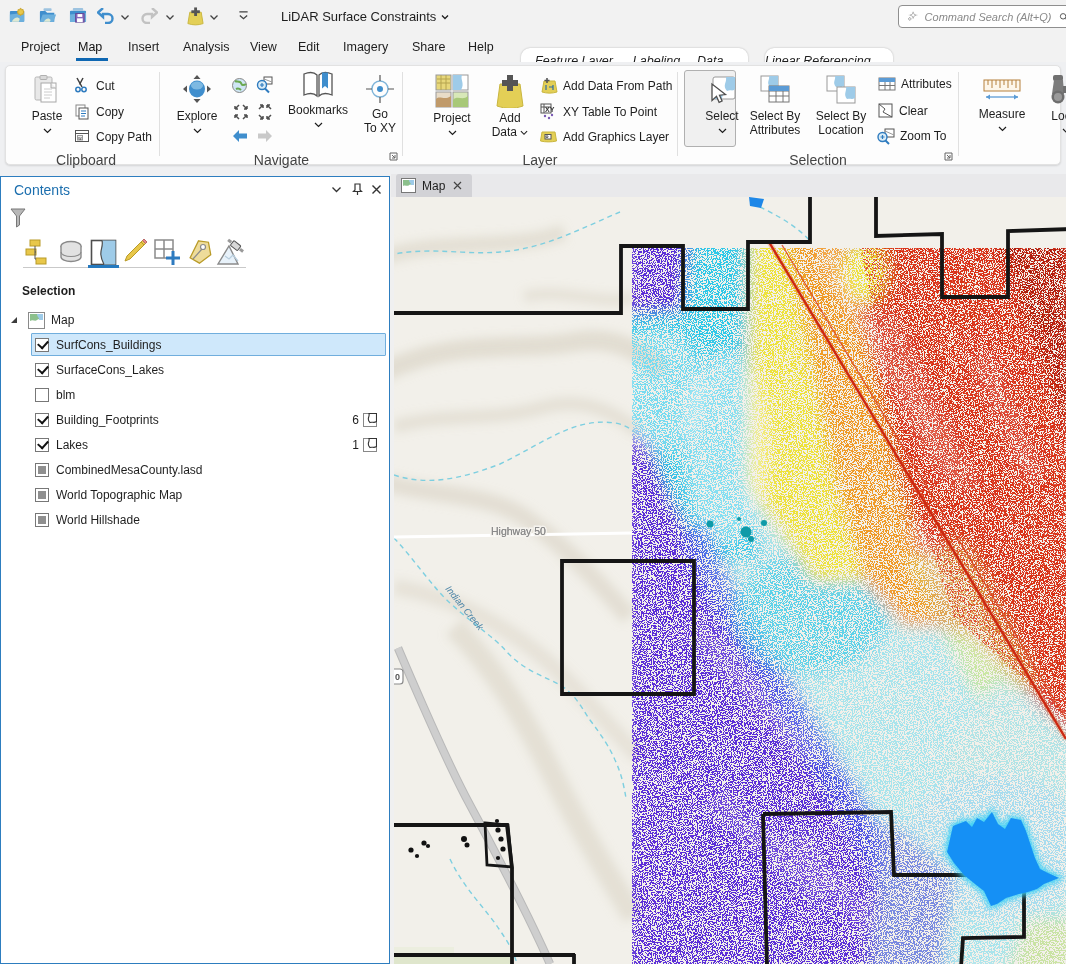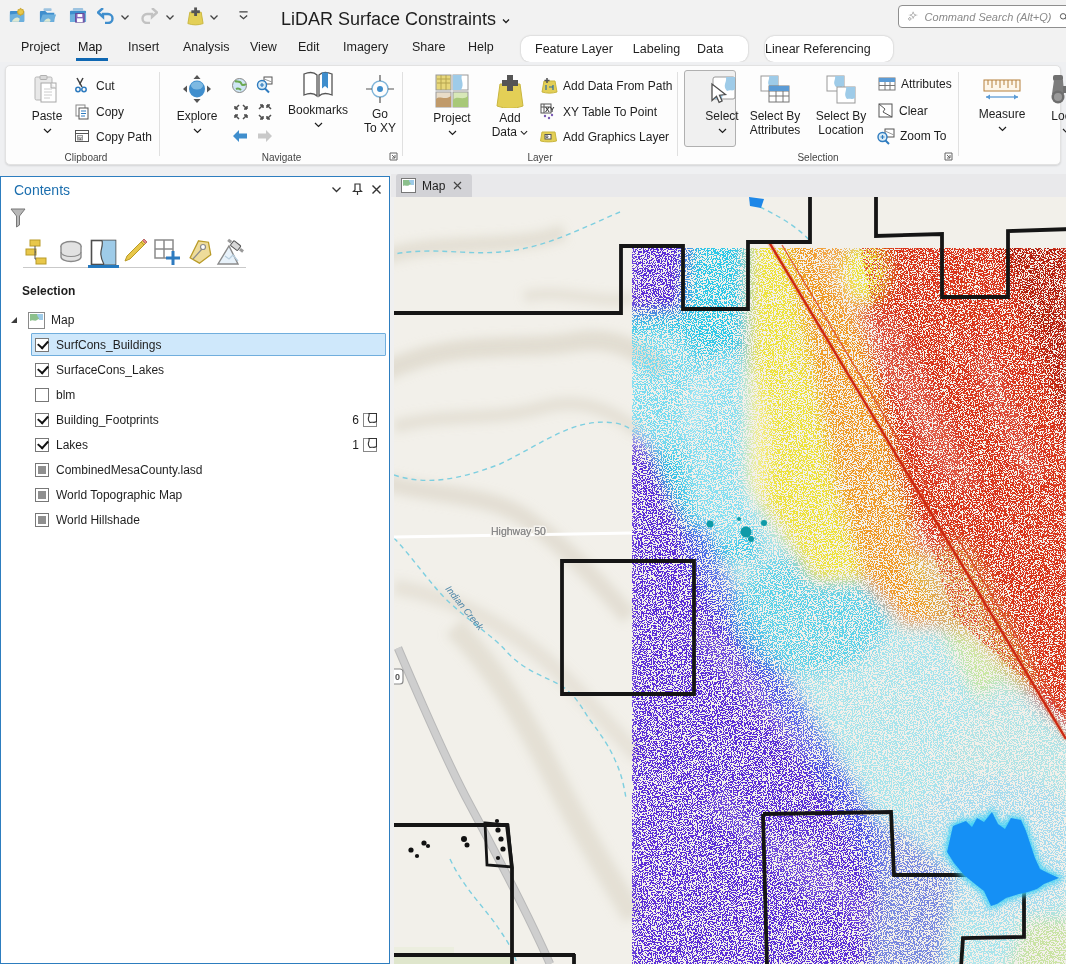--- a/index.html
+++ b/index.html
@@ -2,35 +2,35 @@
 <html><head><meta charset="utf-8">
 <style>
 html,body{margin:0;padding:0;width:1066px;height:964px;overflow:hidden;
  font-family:"Liberation Sans",sans-serif;background:#f0f0f0;}
 *{box-sizing:border-box;}
 #app{position:relative;width:1066px;height:964px;}
 .abs{position:absolute;}
 
 #topbar{position:absolute;left:0;top:0;width:1066px;height:33px;background:#f2f2f2;}
 .chev{width:10px;height:10px;}
-#title{position:absolute;left:281px;top:9px;font-size:18px;color:#1e1e1e;}
+#title{position:absolute;left:281px;top:9px;font-size:13px;color:#1e1e1e;}
 #cmdsearch{position:absolute;left:898px;top:5px;width:172px;height:23px;background:#fff;
  border:1px solid #8f8f8f;border-radius:4px;color:#8a8a8a;font-style:italic;font-size:11px;white-space:nowrap;
  display:flex;align-items:center;}
 
 #tabrow{position:absolute;left:0;top:33px;width:1066px;height:29px;background:#f2f2f2;font-size:12.5px;color:#1e1e1e;}
 .rtab{position:absolute;top:7px;}
-.ctxpill{position:absolute;top:3px;height:26px;background:#fff;border-radius:9px;
- box-shadow:0 0 2px rgba(0,0,0,.25);display:flex;align-items:center;}
+.ctxpill{position:absolute;top:15px;height:26px;background:#fff;border-radius:9px;
+ box-shadow:0 0 2px rgba(0,0,0,.25);display:flex;align-items:center;font-style:italic;}
 #mapunder{position:absolute;left:76px;top:25px;width:32px;height:3px;background:#0e67b2;}
 
 #ribbon{position:absolute;left:0;top:62px;width:1066px;height:114px;background:#eff0f2;}
 #ribbonpanel{position:absolute;left:5px;top:3px;width:1056px;height:100px;background:#fdfdfd;
  border:1px solid #e2e2e2;border-radius:5px;box-shadow:0 1px 2px rgba(0,0,0,.12);}
-.grplabel{position:absolute;top:86px;font-size:10px;color:#444;text-align:center;}
+.grplabel{position:absolute;top:86px;font-size:14px;color:#444;text-align:center;}
 .gsep{position:absolute;top:6px;height:84px;width:1px;background:#e0e0e0;}
 .bigbtn{position:absolute;text-align:center;font-size:12px;color:#1e1e1e;line-height:14px;}
 .smallrow{position:absolute;font-size:12px;color:#1e1e1e;display:flex;align-items:center;white-space:nowrap;}
 .smallrow svg{margin-right:5px;}
 
 #panel{position:absolute;left:0px;top:176px;width:390px;height:788px;background:#fff;
  border:1px solid #2d7dbf;}
 #paneltitle{position:absolute;left:13px;top:5px;font-size:14px;color:#1b6eae;}
 #searchbox{position:absolute;left:30px;top:29px;width:352px;height:26px;border:1px solid #808080;background:#fff;}
 .treerow{position:absolute;left:0;width:390px;height:22px;font-size:12px;color:#1e1e1e;display:flex;align-items:center;}

